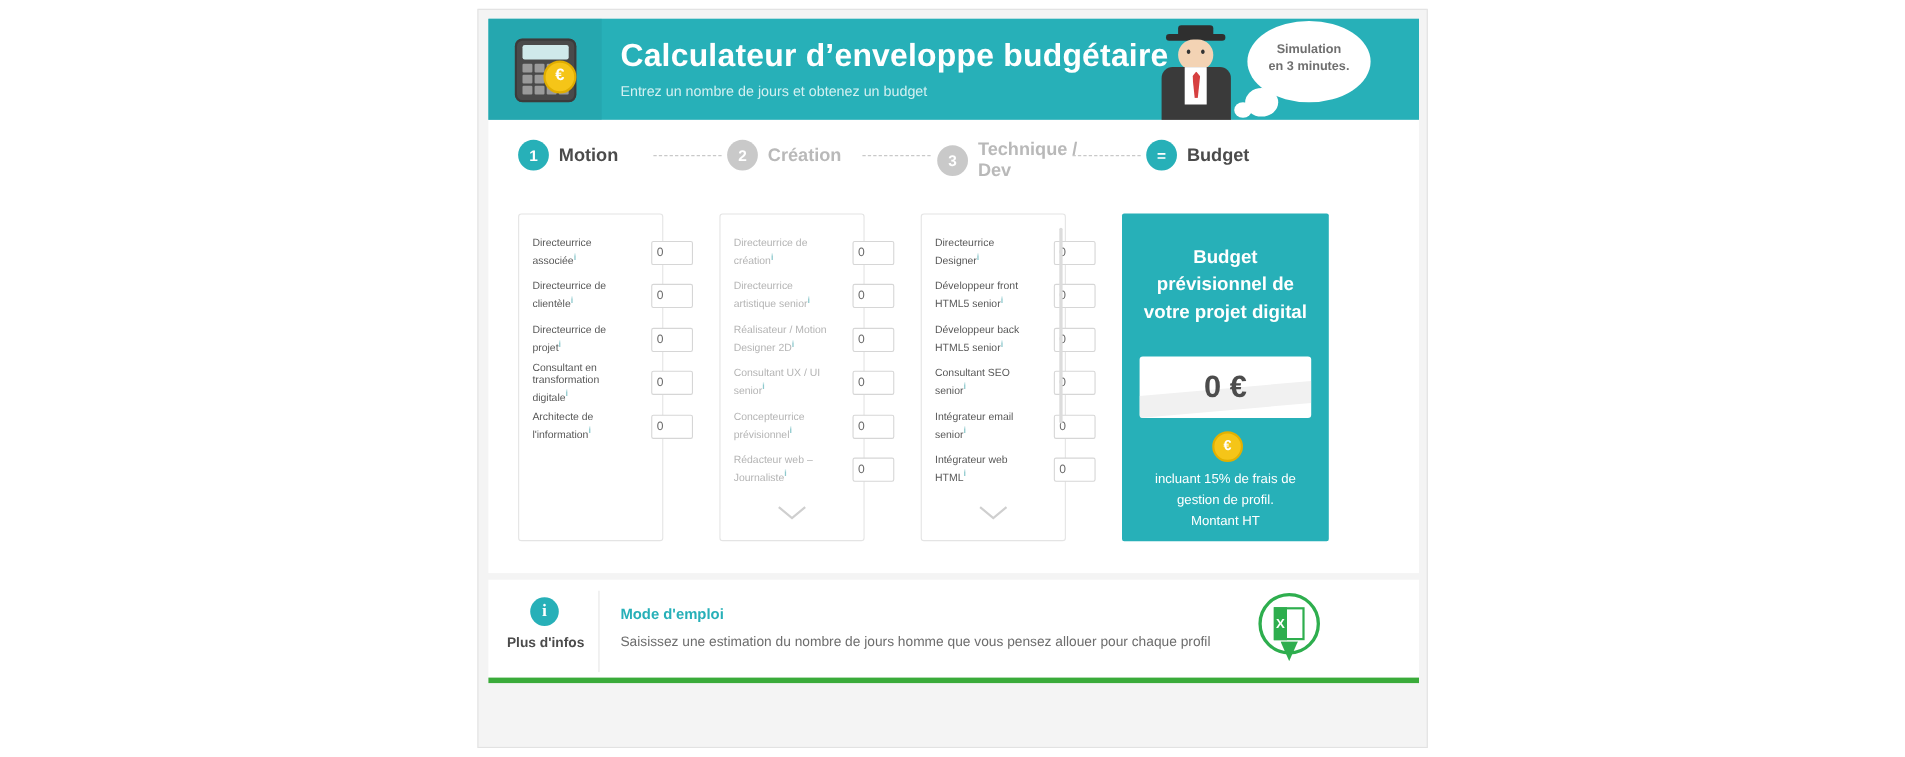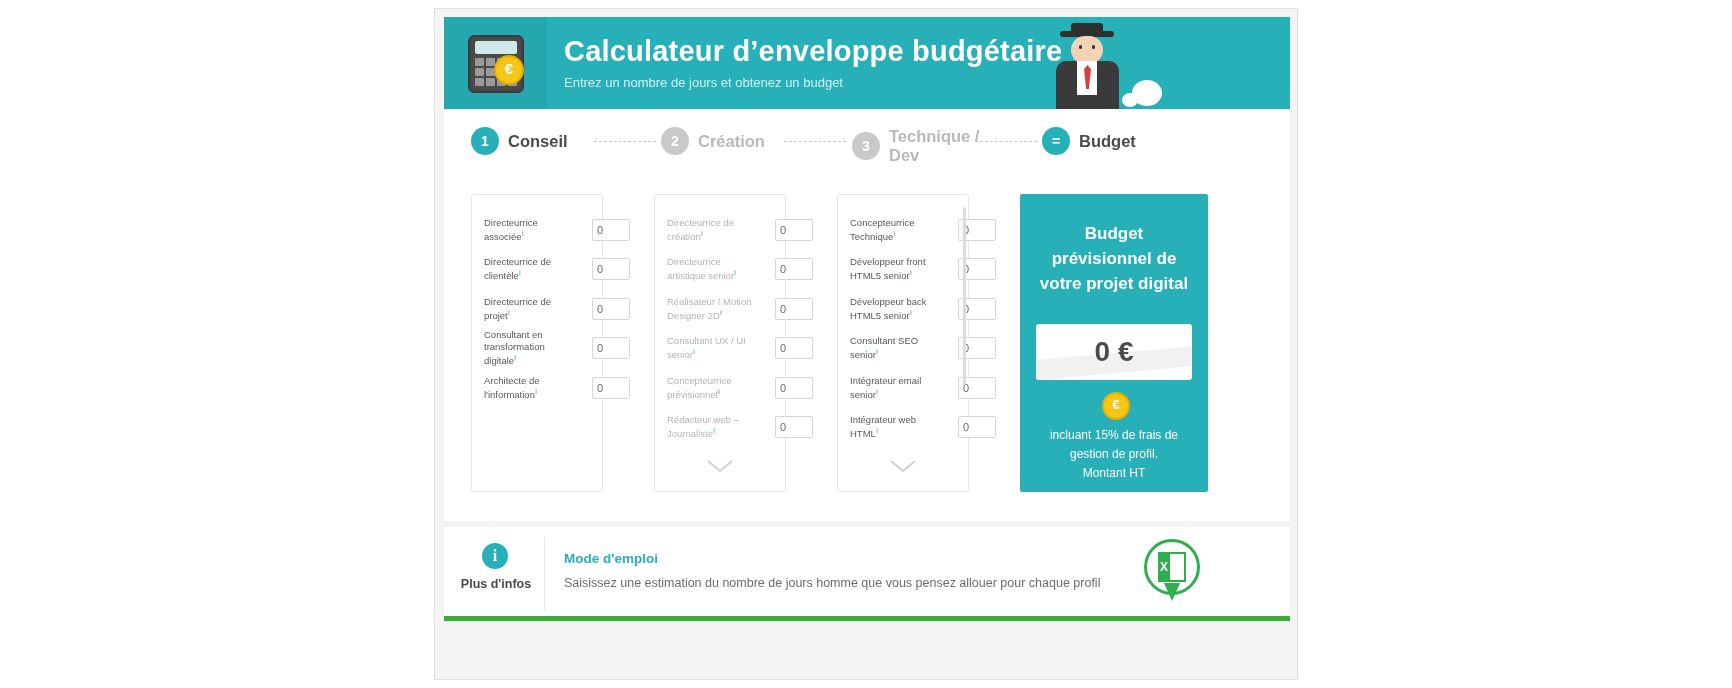--- a/index.html
+++ b/index.html
@@ -456,28 +456,32 @@
         <div class="hat-brim"></div>
         <div class="face"></div>
         <div class="eye l"></div>
         <div class="eye r"></div>
         <div class="body"></div>
         <div class="shirt"></div>
         <div class="tie"></div>
       </div>
       <div class="bubble-tail1"></div>
       <div class="bubble-tail2"></div>
+      <div class="bubble">
+        <span>Simulation</span><br>
+        <span>en 3 minutes.</span>
+      </div>
     </div>
 
     <div class="body-card">
 
       <div class="steps">
         <div class="step" style="left:27px;">
           <div class="step-badge active">1</div>
-          <div class="step-label active">Conseil</div>
+          <div class="step-label active">Motion</div>
         </div>
         <div class="step-dash" style="left:150px; width:62px;"></div>
         <div class="step" style="left:217px;">
           <div class="step-badge inactive">2</div>
           <div class="step-label inactive">Création</div>
         </div>
         <div class="step-dash" style="left:340px; width:62px;"></div>
         <div class="step" style="left:408px;">
           <div class="step-badge inactive">3</div>
           <div class="step-label inactive">Technique / Dev</div>
@@ -539,21 +543,21 @@
         </div>
         <div class="chevron">
           <svg width="26" height="13" viewBox="0 0 26 13">
               <polyline points="1,1 13,11 25,1" fill="none" stroke="#cfcfcf" stroke-width="2"></polyline>
             </svg>
         </div>
       </div>
 
       <div class="col c3">
         <div class="row" style="top:20px;">
-          <div class="row-label dark"><span>Concepteurrice Technique</span><sup class="info-sup">i</sup></div>
+          <div class="row-label dark"><span>Directeurrice Designer</span><sup class="info-sup">i</sup></div>
           <input class="num-input" type="text" value="0" style="">
         </div>
         <div class="row" style="top:59px;">
           <div class="row-label dark"><span>Développeur front HTML5 senior</span><sup class="info-sup">i</sup></div>
           <input class="num-input" type="text" value="0" style="">
         </div>
         <div class="row" style="top:99px;">
           <div class="row-label dark"><span>Développeur back HTML5 senior</span><sup class="info-sup">i</sup></div>
           <input class="num-input" type="text" value="0" style="">
         </div>

